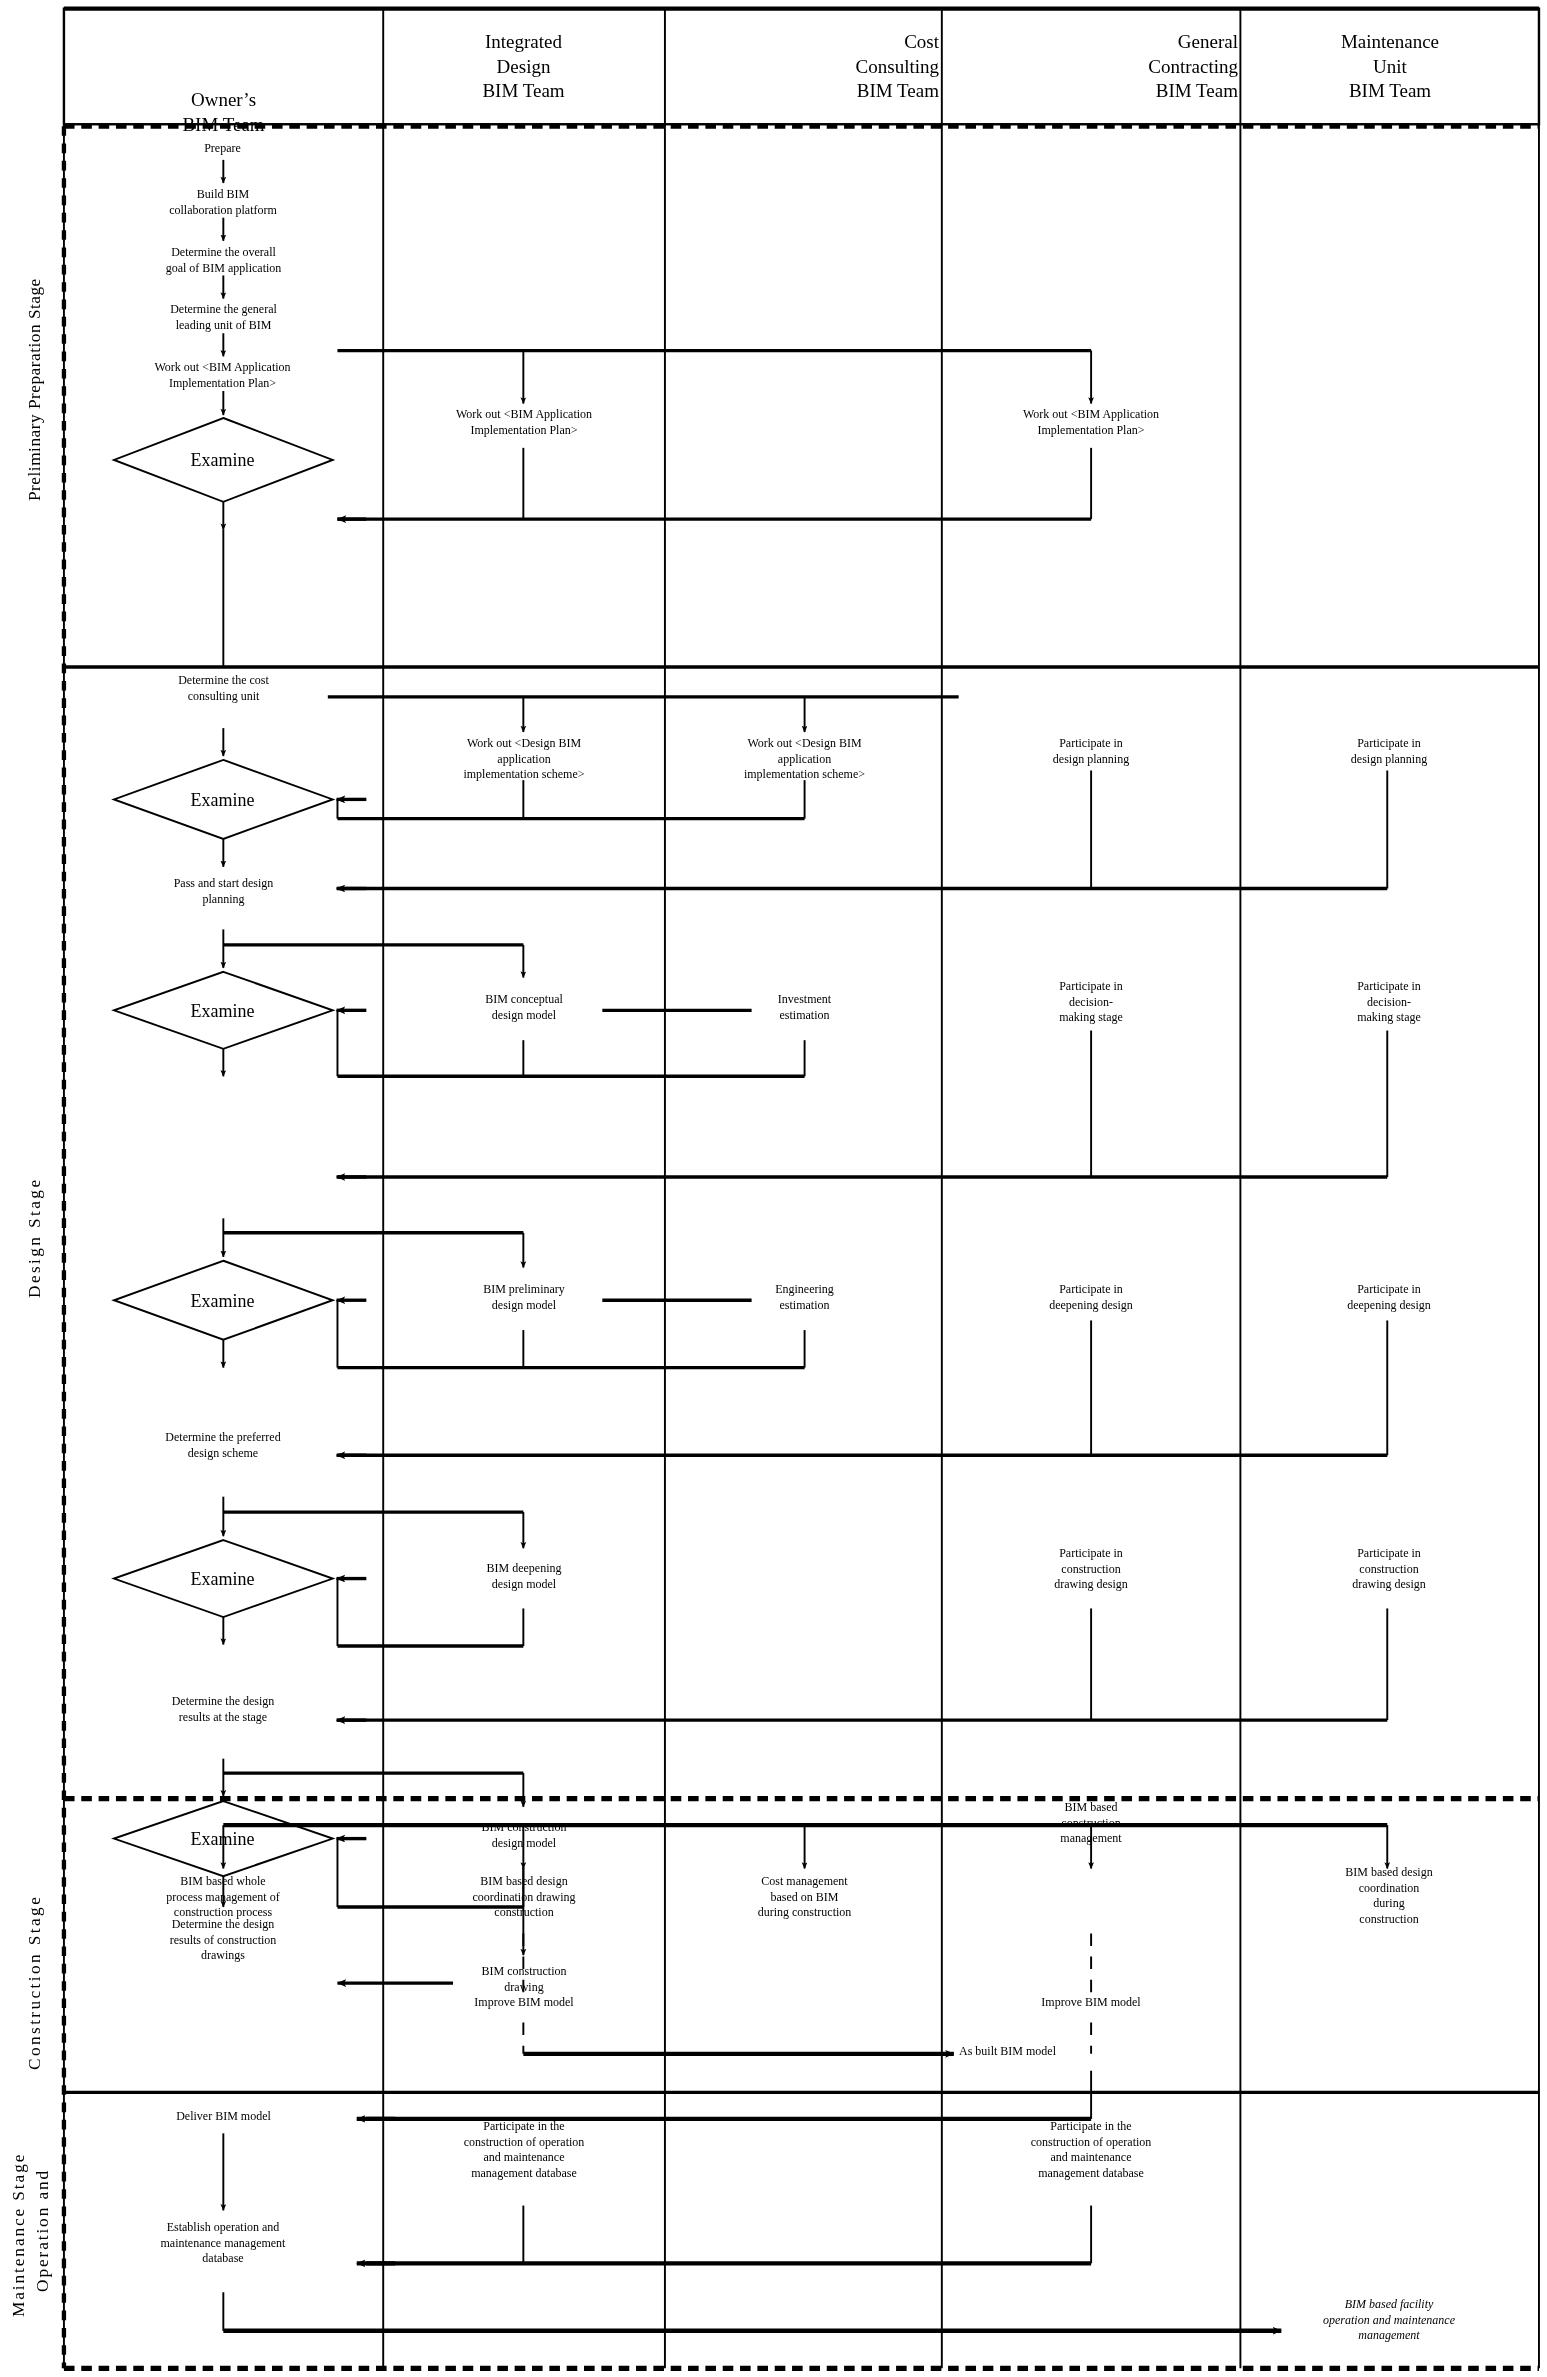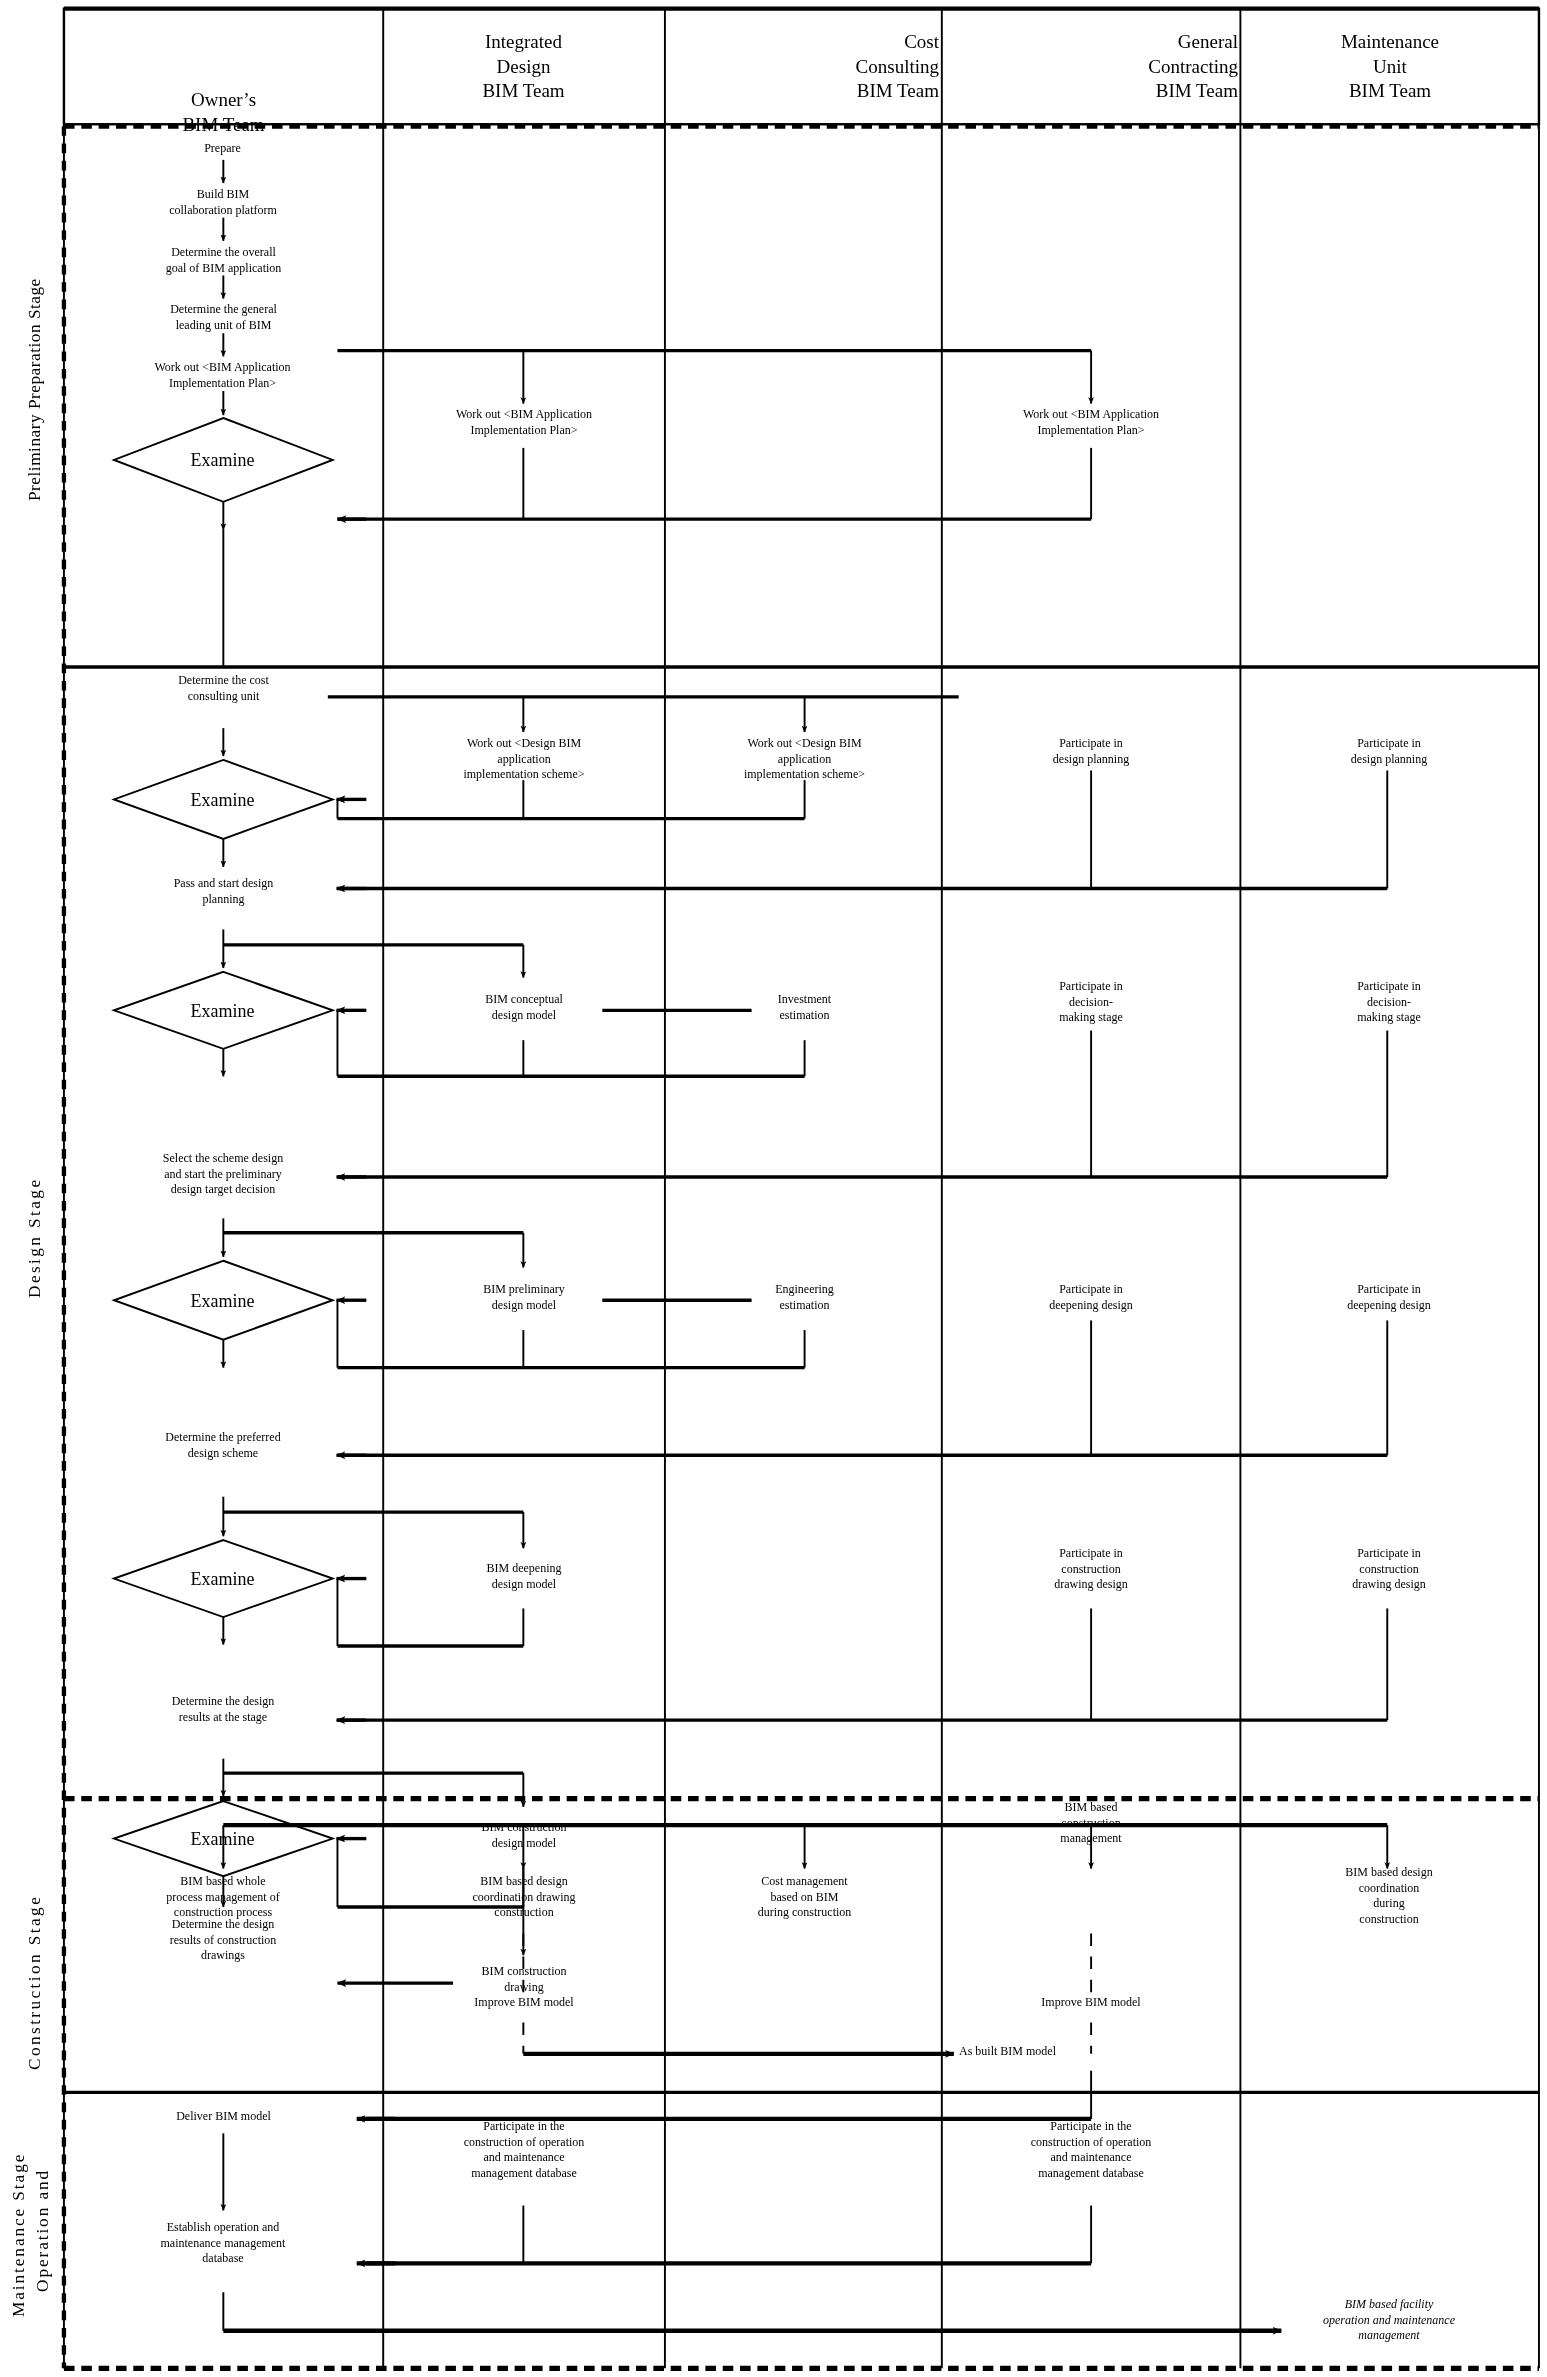--- a/index.html
+++ b/index.html
@@ -294,25 +294,20 @@
     <div>Participate in</div>
     <div>decision-</div>
     <div>making stage</div>
   </div>
   <div class="node" style="left:1243px;top:979px;width:292px;">
     <div>Participate in</div>
     <div>decision-</div>
     <div>making stage</div>
   </div>
 
-  <div class="node" style="left:75px;top:1151px;width:296px;">
-    <div>Select the scheme design</div>
-    <div>and start the preliminary</div>
-    <div>design target decision</div>
-  </div>
 
   <div class="dia" style="left:136px;top:1291px;width:173px;">
     <span>Examine</span>
   </div>
   <div class="node" style="left:388px;top:1282px;width:272px;">
     <div>BIM preliminary</div>
     <div>design model</div>
   </div>
   <div class="node" style="left:669px;top:1282px;width:271px;">
     <div>Engineering</div>

